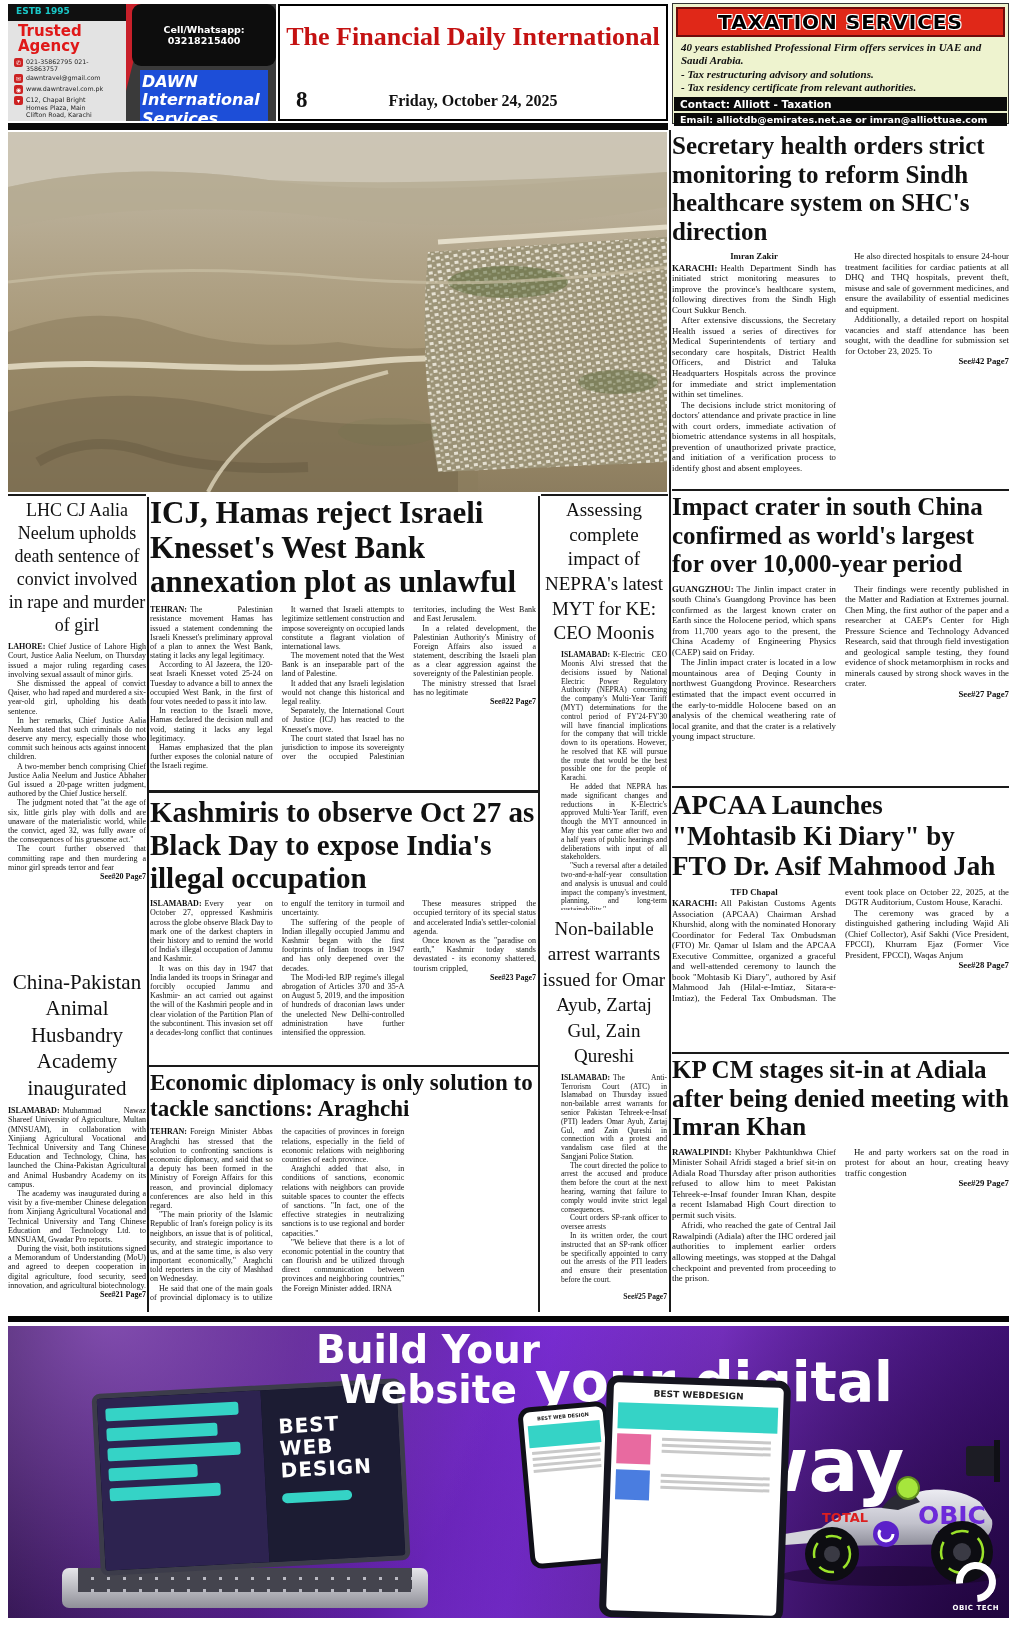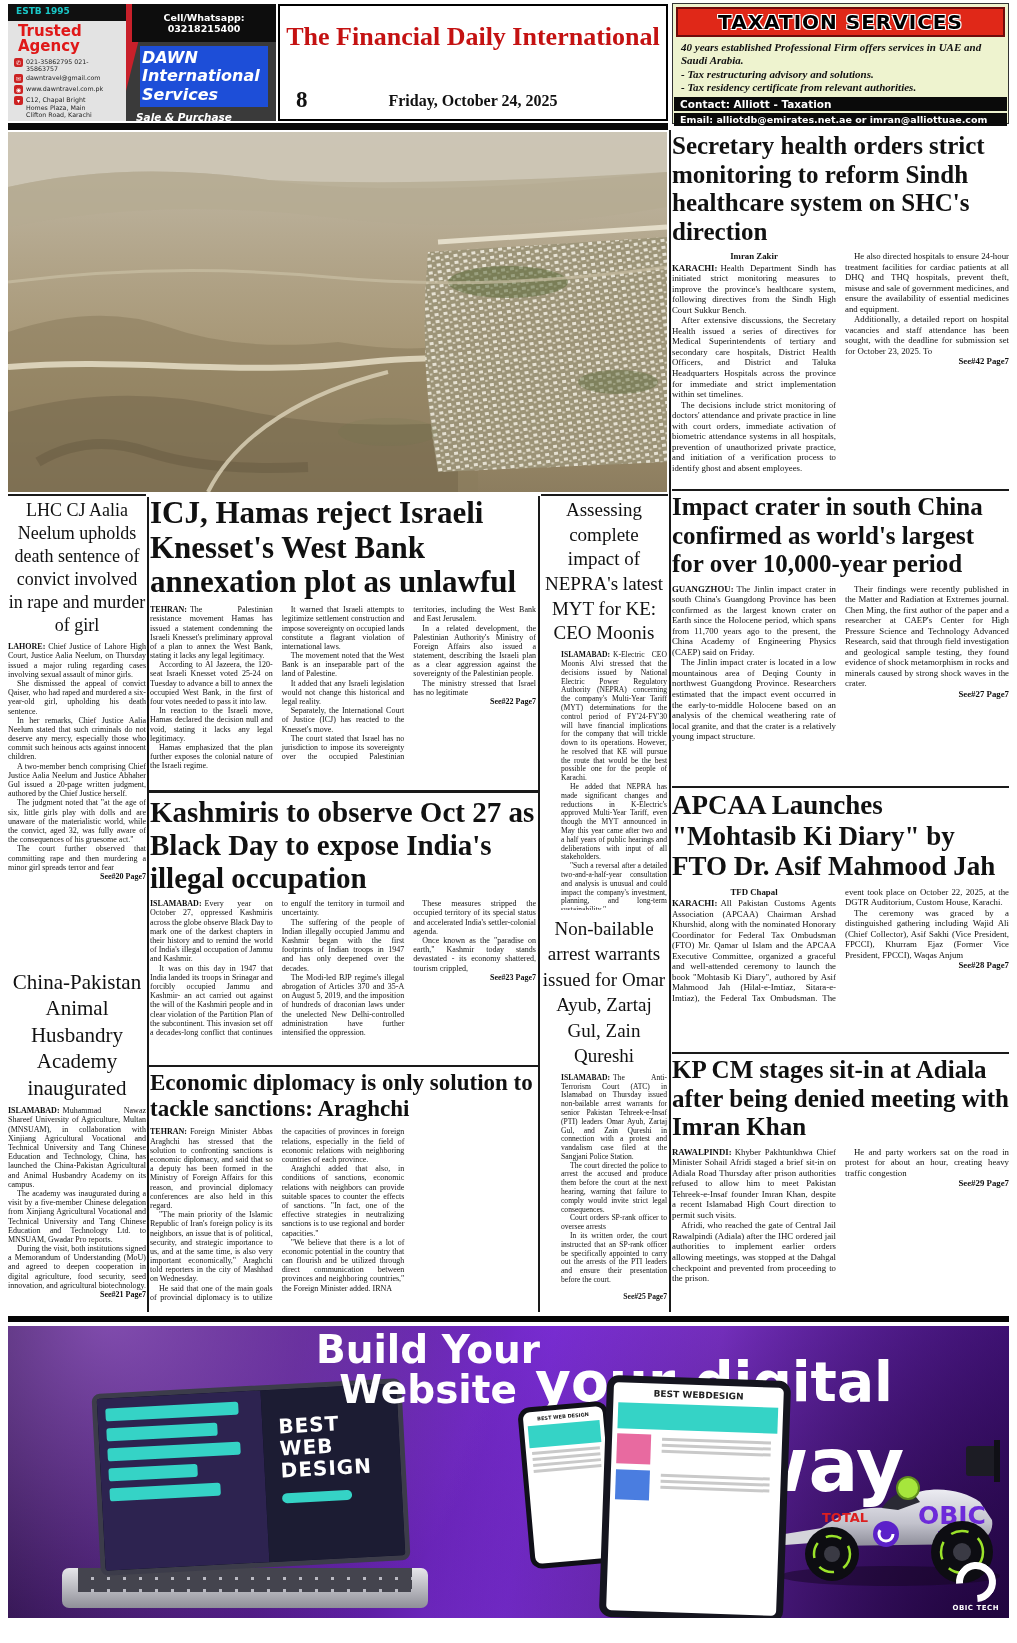--- a/index.html
+++ b/index.html
@@ -8,21 +8,21 @@
   
   .dawn-ad{position:absolute;left:8px;top:4px;width:268px;height:117px;background:#3a3a3a;overflow:hidden;font-family:"DejaVu Sans","Liberation Sans",sans-serif;}
   .dawn-left{position:absolute;left:0;top:0;width:118px;height:100%;background:#e3e3e3;}
   .dawn-left-top{background:#101010;height:15px;color:#19c6c6;font-size:9px;font-weight:bold;padding:2px 0 0 8px;}
   .dawn-trusted{color:#e01818;font-weight:bold;font-size:15px;line-height:1.0;margin:3px 0 4px 10px;width:70px;}
   .dawn-row{display:flex;align-items:flex-start;margin:2px 0 0 6px;font-size:6.3px;color:#222;line-height:1.15;}
   .dawn-ic{flex:0 0 9px;height:9px;background:#c22;color:#fff;font-size:6px;text-align:center;line-height:9px;margin-right:3px;border-radius:2px;}
   .dawn-diag{position:absolute;left:100px;top:-12px;width:24px;height:150px;background:#c8202a;transform:skewX(-14deg);}
   .dawn-diag2{position:absolute;left:86px;top:-12px;width:10px;height:150px;background:#151515;transform:skewX(-14deg);}
   .dawn-right{position:absolute;left:124px;top:0;width:144px;height:100%;}
-  .dawn-cell{background:#0d0d0d;color:#fff;font-weight:bold;font-size:9.5px;text-align:center;padding:8px 0;}
+  .dawn-cell{background:#0d0d0d;color:#fff;font-weight:bold;font-size:9.5px;text-align:center;padding:20px 0;border-radius:9px;}
   .dawn-box{background:#1d4ed8;color:#fff;font-weight:bold;font-style:italic;font-size:16px;text-align:left;margin:4px 8px;padding:3px 2px;line-height:1.15;}
   .dawn-sv{color:#fff;font-weight:bold;font-style:italic;font-size:10.5px;line-height:1.3;}
   .sv-l{text-align:left;padding-left:4px;} .sv-r{text-align:right;padding-right:6px;} .sv-c{text-align:left;padding-left:0px;}
   
   .masthead{position:absolute;left:278px;top:4px;width:390px;height:117px;border:2px solid #000;box-sizing:border-box;background:#fff;}
   .m-title{color:#c41212;font-weight:bold;font-size:26px;text-align:center;margin-top:16px;}
   .m-page{position:absolute;left:16px;bottom:6px;font-size:23px;font-weight:bold;}
   .m-date{position:absolute;left:0;right:0;bottom:9px;text-align:center;font-size:16px;font-weight:bold;}
   
   .tax-ad{position:absolute;left:672px;top:3px;width:337px;height:121px;border:1px solid #333;box-sizing:border-box;background:#eef3cf;}

